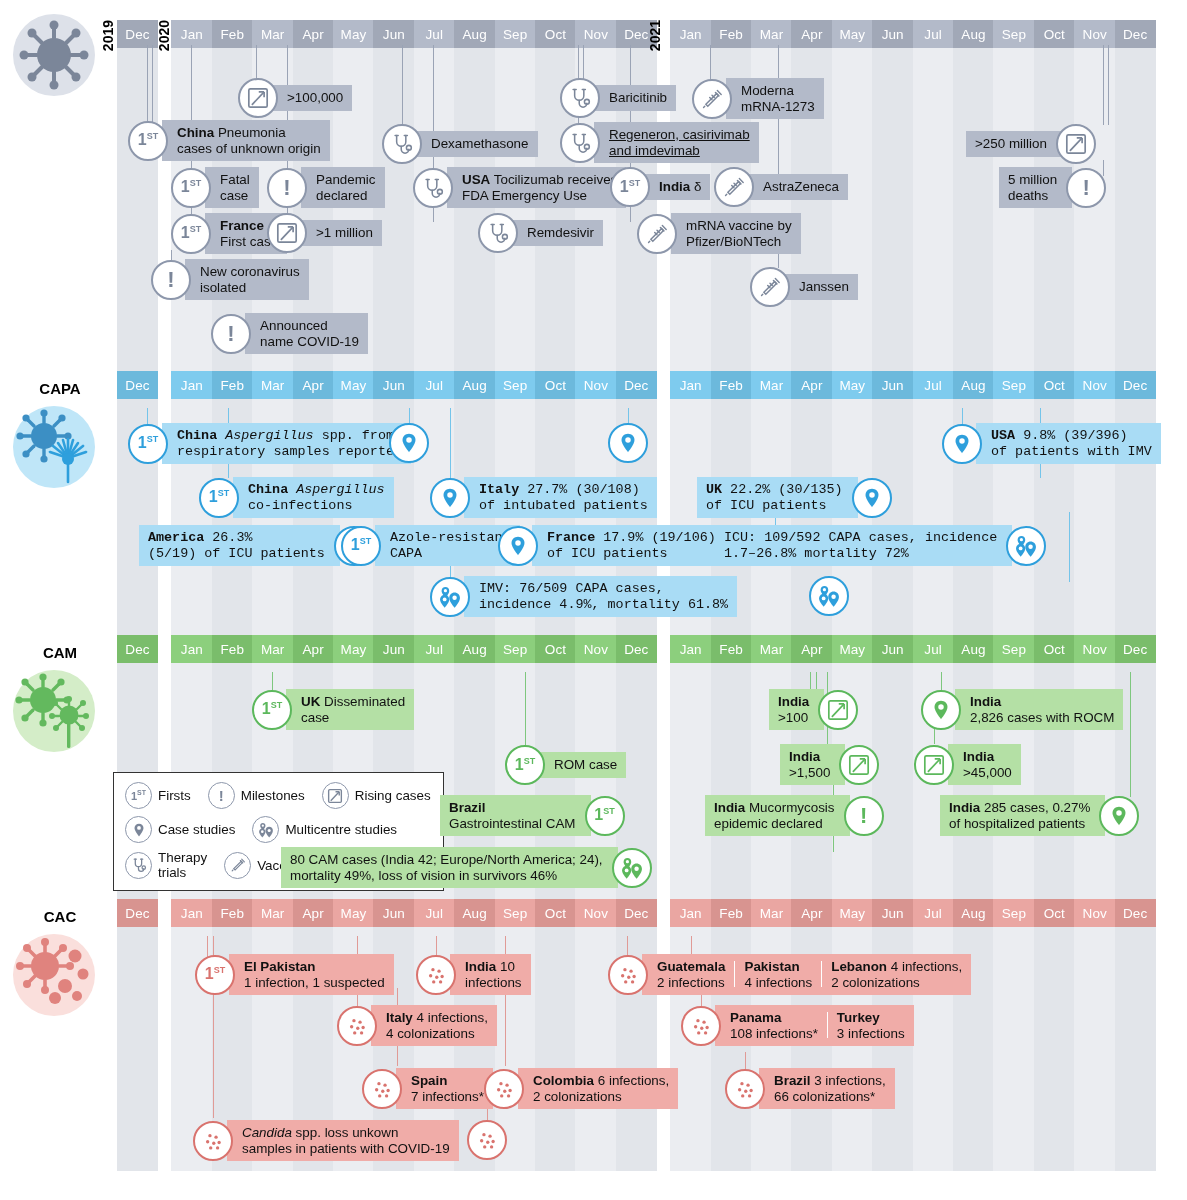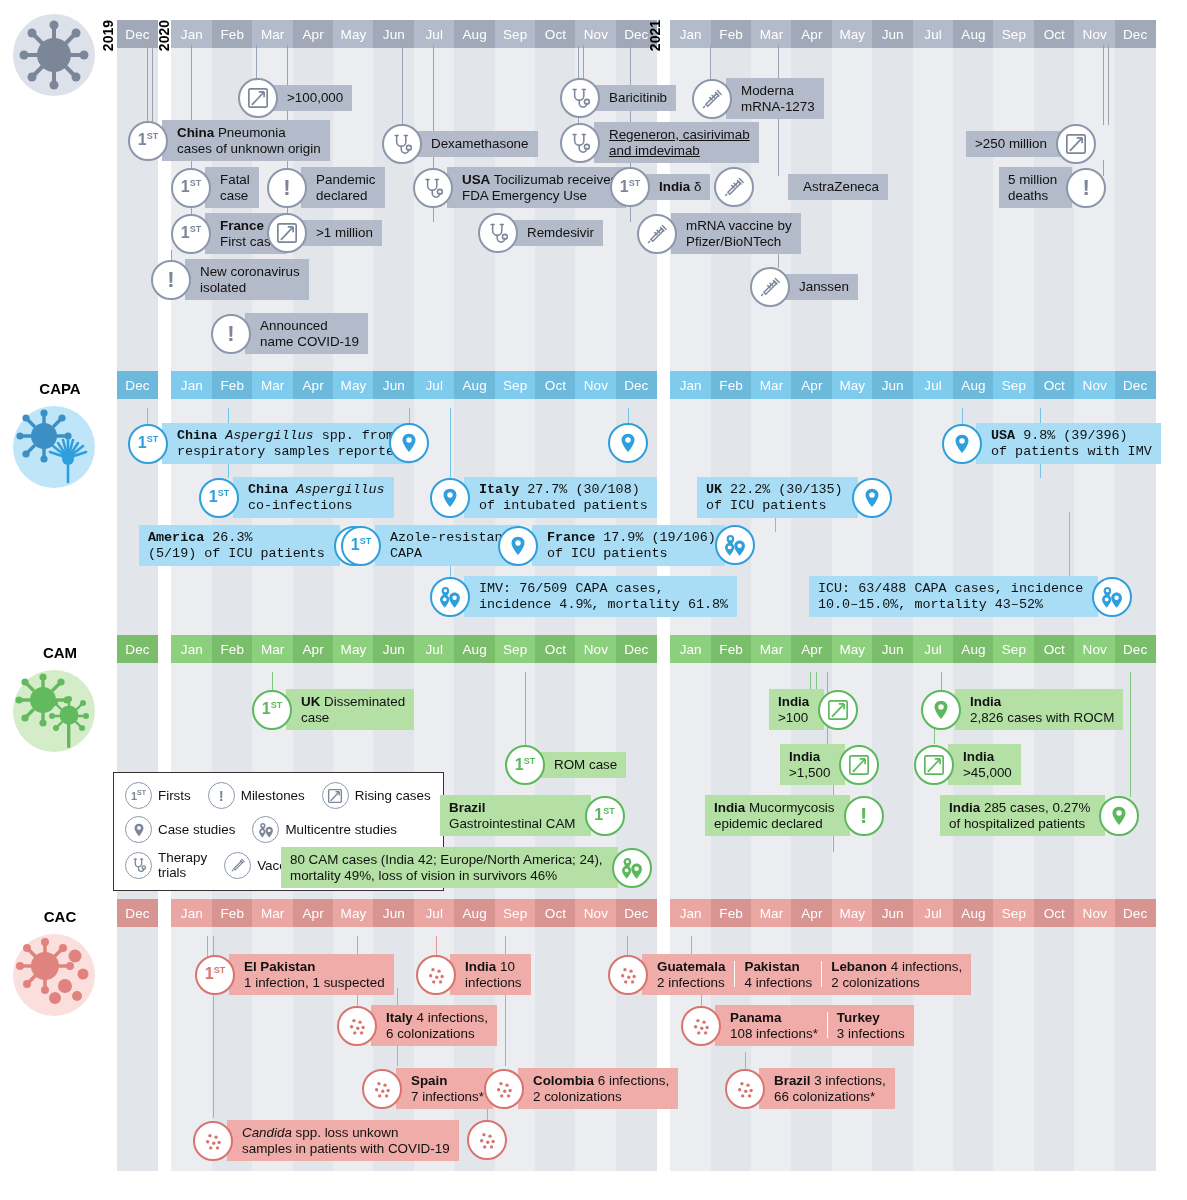--- a/index.html
+++ b/index.html
@@ -544,21 +544,21 @@
 
     <div class="vline" style="left:630px; top:45px; height:131px;"></div>
     <div class="ev" style="left:610px; top:167px;">
       <div class="badge">
           <span class="g1st">1<sup>ST</sup></span>
         </div>
       <div class="lbl"><b>India</b><span> δ</span></div>
     </div>
 
     <div class="vline" style="left:778px; top:45px; height:131px;"></div>
-    <div class="ev" style="left:714px; top:167px;gap:40px;">
+    <div class="ev" style="left:714px; top:167px;">
       <div class="badge">
         <svg class="icn" viewBox="0 0 34 34" width="26" height="26" fill="none" stroke="#7b8699" stroke-width="1.9" stroke-linecap="round">
             <path d="M24 6 l5 5"></path>
             <path d="M21.5 8.5 l4.5 4.5"></path>
             <path d="M9 24 L23 10 L25.5 12.5 L11.5 26.5 Z"></path>
             <path d="M7.5 26.5 L6 28"></path>
             <path d="M14 15 l3 3 M17 12 l3 3"></path>
           </svg>
       </div>
       <div class="lbl"><span>AstraZeneca</span></div>
@@ -716,20 +716,21 @@
       <div class="badge">
         <svg class="icn" viewBox="0 0 34 34" width="26" height="26">
             <path d="M11 4 C8 4 6 6.2 6 9 C6 12.4 11 18 11 18 C11 18 16 12.4 16 9 C16 6.2 14 4 11 4 Z" fill="#2e9fdc"></path>
             <circle cx="11" cy="8.8" r="2.1" fill="#fff"></circle>
             <path d="M10 14 C6.5 14 4 16.8 4 20.4 C4 24.8 10 31 10 31 C10 31 16 24.8 16 20.4 C16 16.8 13.5 14 10 14 Z" fill="#2e9fdc"></path>
             <circle cx="10" cy="20.2" r="2.5" fill="#fff"></circle>
             <path d="M23 11 C19 11 16 14.2 16 18.2 C16 23.2 23 31 23 31 C23 31 30 23.2 30 18.2 C30 14.2 27 11 23 11 Z" fill="#2e9fdc"></path>
             <circle cx="23" cy="18" r="2.9" fill="#fff"></circle>
           </svg>
       </div>
+      <div class="lbl"><span>ICU: 109/592 CAPA cases, incidence</span><br><span>1.7–26.8% mortality 72%</span></div>
     </div>
 
     <div class="vline" style="left:450px; top:560px; height:22px;"></div>
     <div class="ev" style="left:430px; top:576px;">
       <div class="badge">
         <svg class="icn" viewBox="0 0 34 34" width="26" height="26">
             <path d="M11 4 C8 4 6 6.2 6 9 C6 12.4 11 18 11 18 C11 18 16 12.4 16 9 C16 6.2 14 4 11 4 Z" fill="#2e9fdc"></path>
             <circle cx="11" cy="8.8" r="2.1" fill="#fff"></circle>
             <path d="M10 14 C6.5 14 4 16.8 4 20.4 C4 24.8 10 31 10 31 C10 31 16 24.8 16 20.4 C16 16.8 13.5 14 10 14 Z" fill="#2e9fdc"></path>
             <circle cx="10" cy="20.2" r="2.5" fill="#fff"></circle>
@@ -745,21 +746,20 @@
       <div class="badge">
         <svg class="icn" viewBox="0 0 34 34" width="26" height="26">
             <path d="M11 4 C8 4 6 6.2 6 9 C6 12.4 11 18 11 18 C11 18 16 12.4 16 9 C16 6.2 14 4 11 4 Z" fill="#2e9fdc"></path>
             <circle cx="11" cy="8.8" r="2.1" fill="#fff"></circle>
             <path d="M10 14 C6.5 14 4 16.8 4 20.4 C4 24.8 10 31 10 31 C10 31 16 24.8 16 20.4 C16 16.8 13.5 14 10 14 Z" fill="#2e9fdc"></path>
             <circle cx="10" cy="20.2" r="2.5" fill="#fff"></circle>
             <path d="M23 11 C19 11 16 14.2 16 18.2 C16 23.2 23 31 23 31 C23 31 30 23.2 30 18.2 C30 14.2 27 11 23 11 Z" fill="#2e9fdc"></path>
             <circle cx="23" cy="18" r="2.9" fill="#fff"></circle>
           </svg>
       </div>
-      <div class="lbl"><span>ICU: 63/488 CAPA cases, incidence</span><br><span>10.0–15.0%, mortality 43–52%</span></div>
     </div>
   </div>
 
   <div class="t-cam">
     <div class="vline" style="left:272px; top:672px; height:25px;"></div>
     <div class="ev" style="left:252px; top:689px;">
       <div class="badge">
           <span class="g1st">1<sup>ST</sup></span>
         </div>
       <div class="lbl"><b>UK</b><span> Disseminated</span><br><span>case</span></div>
@@ -1011,21 +1011,21 @@
               <circle cx="13" cy="10" r="2.2"></circle>
               <circle cx="21" cy="12" r="2.2"></circle>
               <circle cx="10" cy="18" r="2.2"></circle>
               <circle cx="18" cy="20" r="2.2"></circle>
               <circle cx="25" cy="19" r="2.2"></circle>
               <circle cx="14" cy="26" r="2.2"></circle>
               <circle cx="23" cy="26" r="2.2"></circle>
             </g>
           </svg>
       </div>
-      <div class="lbl"><b>Italy</b><span> 4 infections,</span><br><span>6 colonizations</span></div>
+      <div class="lbl"><b>Italy</b><span> 4 infections,</span><br><span>4 colonizations</span></div>
     </div>
 
     <div class="vline" style="left:701px; top:988px; height:20px;"></div>
     <div class="ev" style="left:681px; top:1005px;">
       <div class="badge">
         <svg class="icn" viewBox="0 0 34 34" width="26" height="26">
             <g fill="#d9736e">
               <circle cx="13" cy="10" r="2.2"></circle>
               <circle cx="21" cy="12" r="2.2"></circle>
               <circle cx="10" cy="18" r="2.2"></circle>

